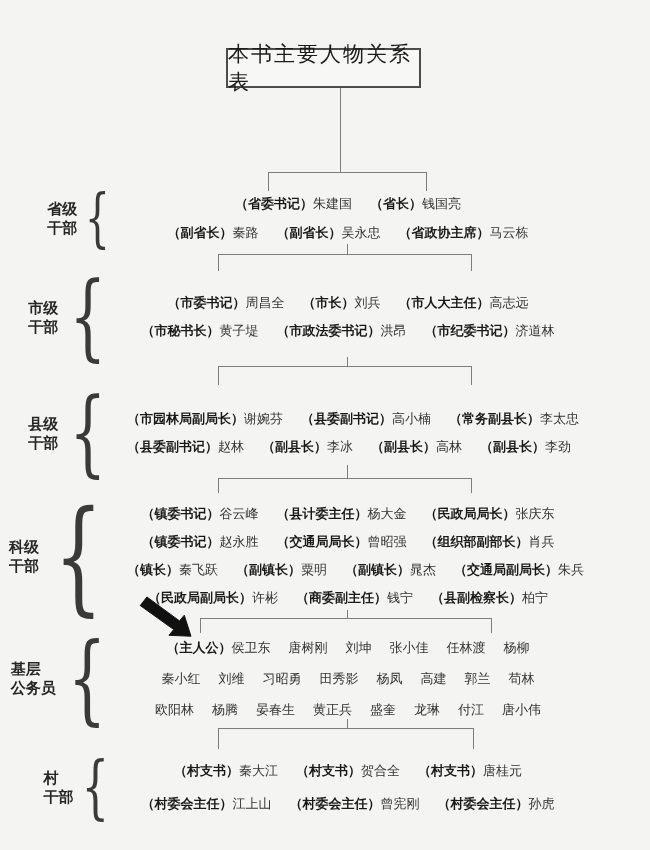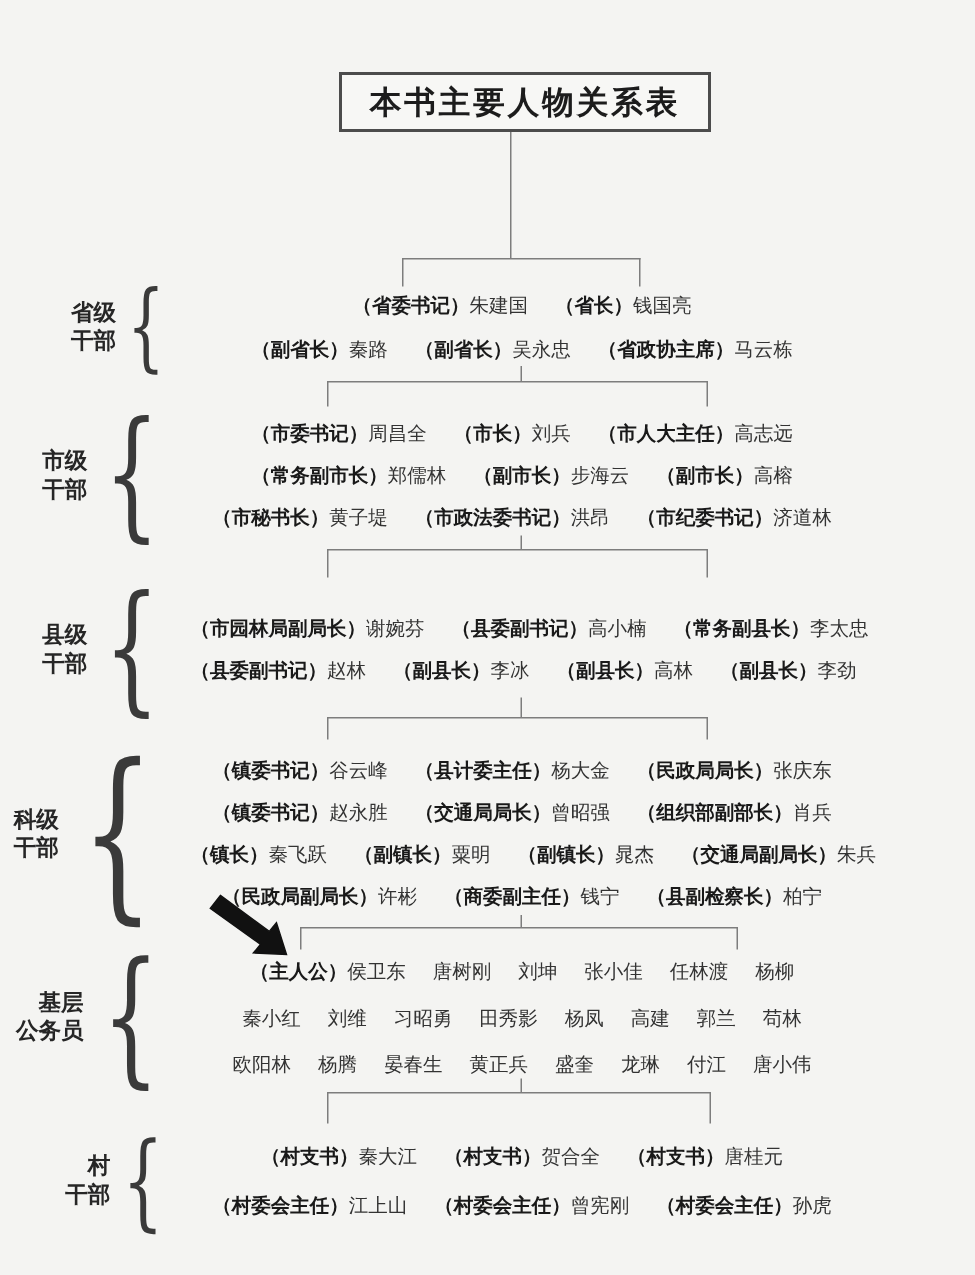--- a/index.html
+++ b/index.html
@@ -3,33 +3,33 @@
 <meta charset="utf-8">
 <style>
   html,body{margin:0;padding:0;}
   body{font-family:"Liberation Sans",sans-serif;}
   #canvas{
     position:relative;width:650px;height:850px;margin:0 auto;
     background:#f4f4f2;overflow:hidden;color:#222;
   }
   
   .title-box{
-    position:absolute;top:48px;left:226px;width:248px;height:40px;
+    position:absolute;top:48px;left:226px;width:195px;height:40px;
     border:2px solid #4c4c4c;background:#f7f7f5;box-sizing:border-box;
     display:flex;align-items:center;justify-content:center;
-    font-size:21px;font-weight:bold;letter-spacing:2px;color:#1c1c1c;
+    font-size:21px;font-weight:normal;letter-spacing:2px;color:#1c1c1c;
   }
   
   .stem{position:absolute;width:0;border-left:1px solid #7d7d7d;}
   .bracket{position:absolute;border-top:1px solid #7d7d7d;
            border-left:1px solid #7d7d7d;border-right:1px solid #7d7d7d;}
   
   .level{position:absolute;left:0;width:650px;display:flex;align-items:stretch;}
   .label-col{width:118px;display:flex;align-items:center;justify-content:flex-end;flex:none;}
-  .label-text{font-size:15px;font-weight:bold;line-height:19px;text-align:right;color:#262626;}
+  .label-text{font-size:15px;font-weight:bold;line-height:19px;text-align:left;color:#262626;}
   .brace{font-family:"DejaVu Serif",serif;font-weight:400;color:#3a3a3a;
          line-height:1;transform:scaleX(.62);transform-origin:center;display:block;}
   .rows-col{width:460px;flex:none;display:flex;flex-direction:column;justify-content:center;}
   .row{text-align:center;white-space:nowrap;line-height:28px;font-size:13px;}
   .lvl-1 .row{line-height:29px;}
   .lvl-5 .row{line-height:31px;}
   .lvl-6 .row{line-height:33px;text-decoration:underline;}
   .entry{display:inline-block;margin:0 9px;}
   .role{font-weight:bold;color:#191919;}
   .name{font-weight:normal;color:#333;}
@@ -83,21 +83,20 @@
   <div class="level lvl-2" style="top:270px;">
     <div class="label-col">
       <div class="label-text">
           <div>市级</div>
           <div>干部</div>
         </div>
       <span class="brace b3">{</span>
     </div>
     <div class="rows-col">
         <div class="row"><span class="entry"><span class="role">（市委书记）</span><span class="name">周昌全</span></span><span class="entry"><span class="role">（市长）</span><span class="name">刘兵</span></span><span class="entry"><span class="role">（市人大主任）</span><span class="name">高志远</span></span></div>
-        <div class="row"><span class="entry"><span class="role">（常务副市长）</span><span class="name">郑儒林</span></span><span class="entry"><span class="role">（副市长）</span><span class="name">步海云</span></span><span class="entry"><span class="role">（副市长）</span><span class="name">高榕</span></span></div>
         <div class="row"><span class="entry"><span class="role">（市秘书长）</span><span class="name">黄子堤</span></span><span class="entry"><span class="role">（市政法委书记）</span><span class="name">洪昂</span></span><span class="entry"><span class="role">（市纪委书记）</span><span class="name">济道林</span></span></div>
       </div>
   </div>
 
   <div class="level lvl-3" style="top:386px;">
     <div class="label-col">
       <div class="label-text">
           <div>县级</div>
           <div>干部</div>
         </div>

